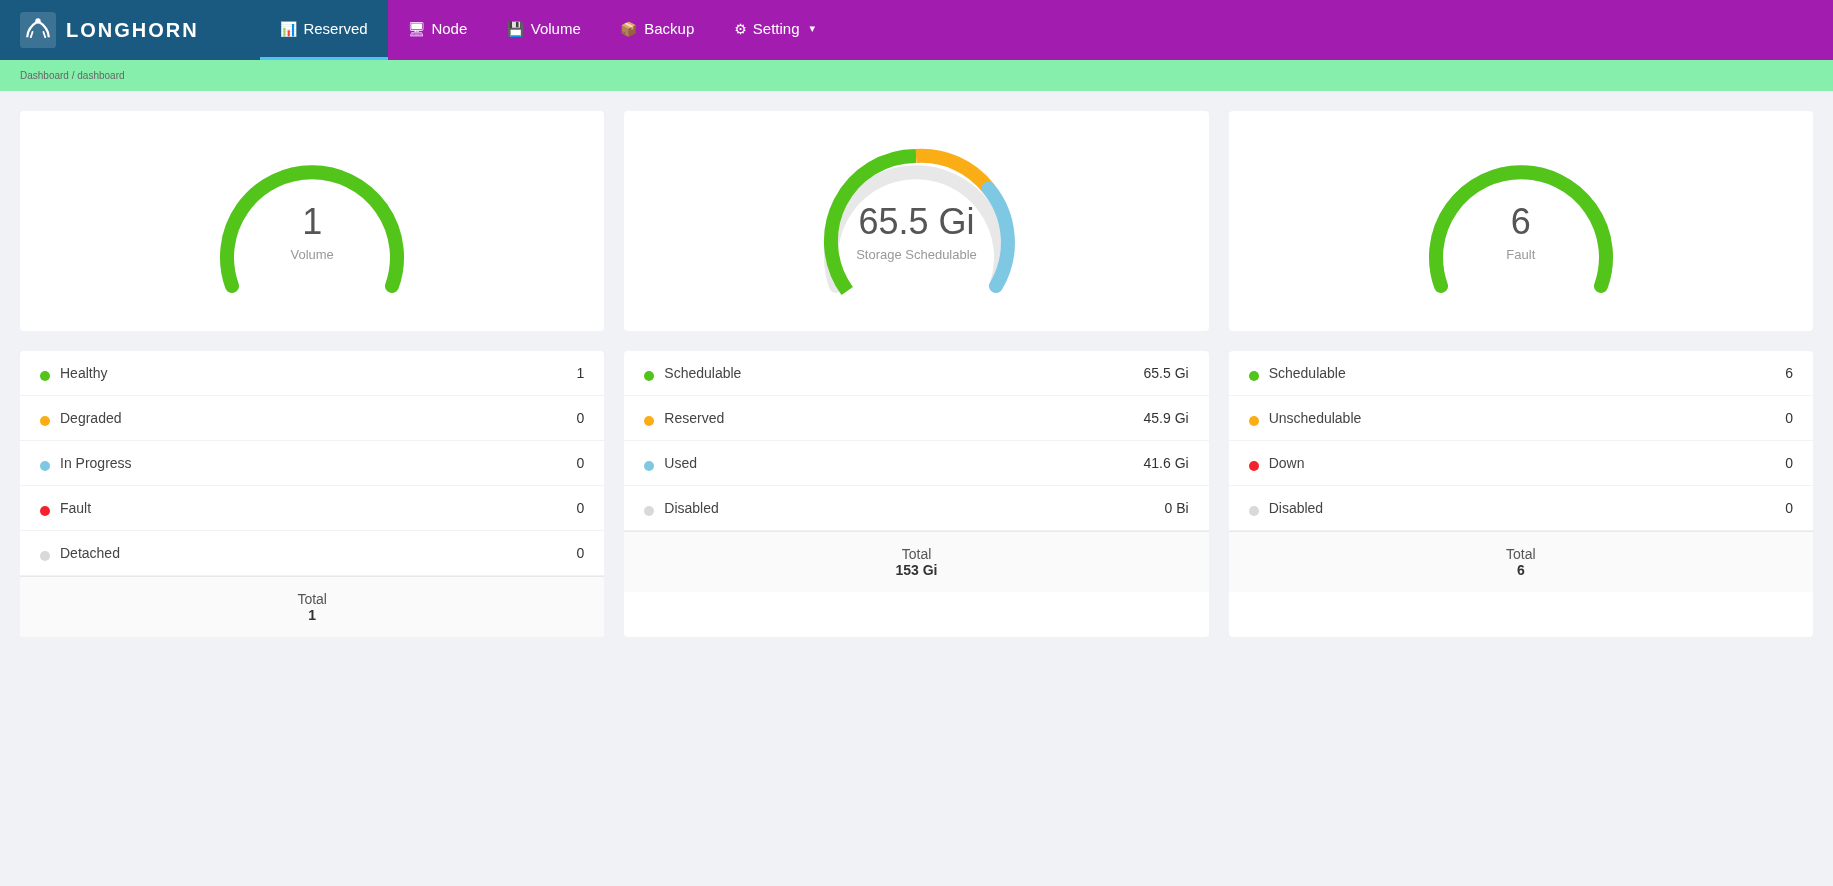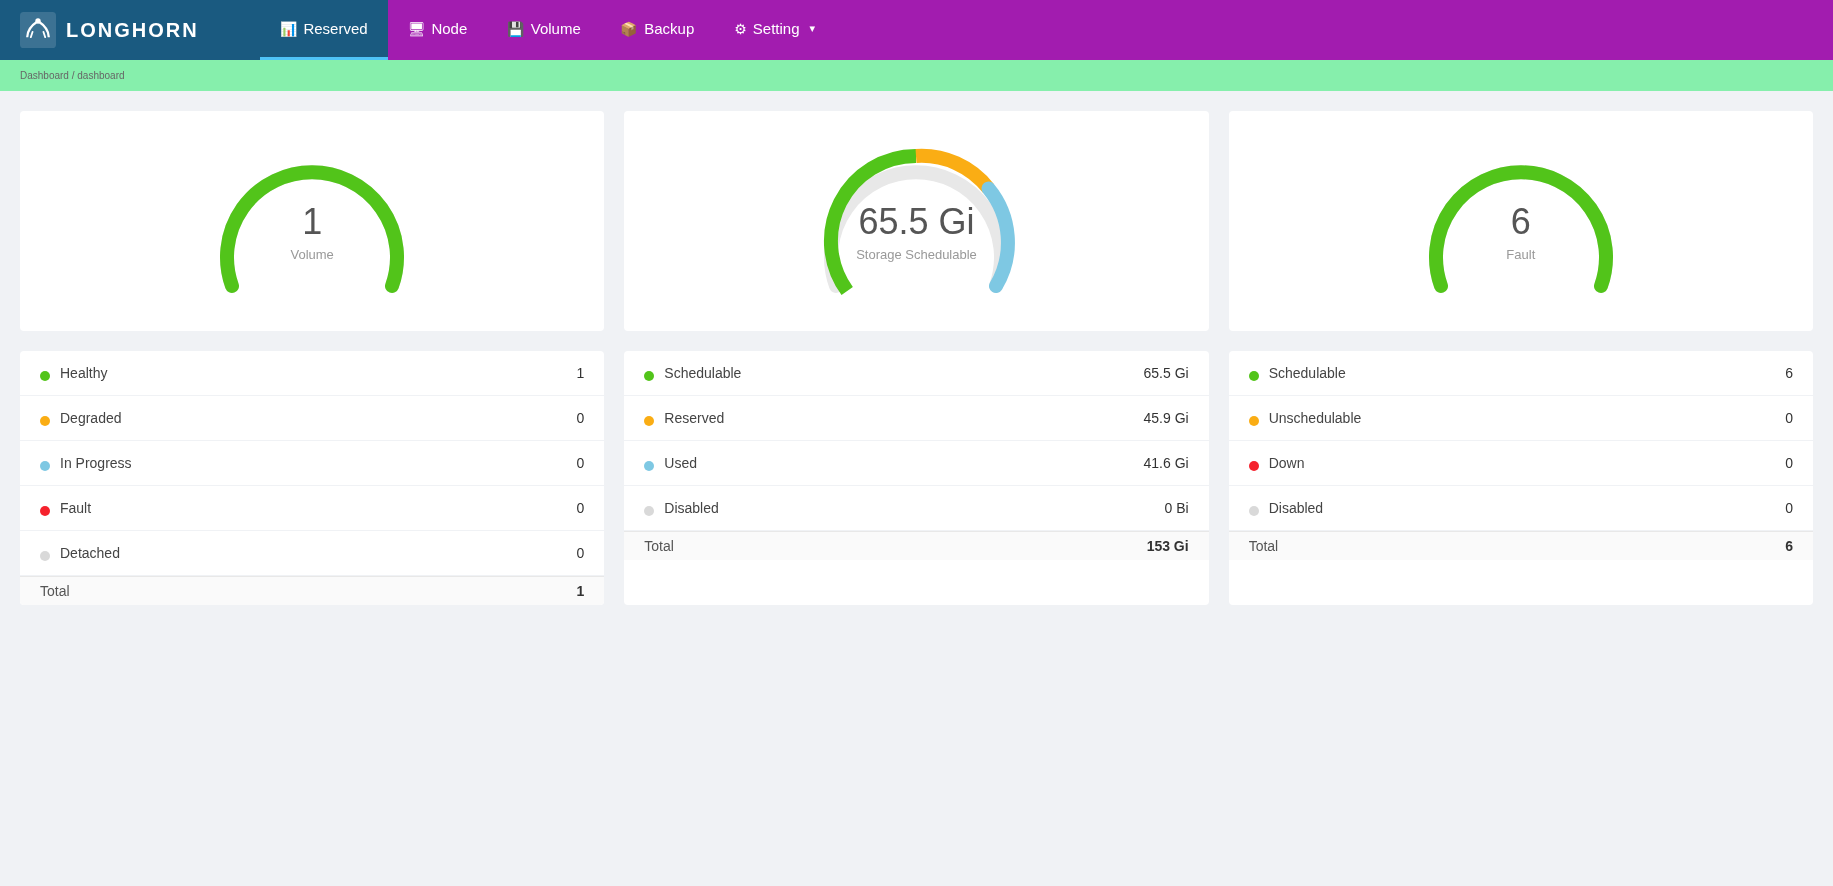--- a/index.html
+++ b/index.html
@@ -150,24 +150,25 @@
       flex: 1;
       color: #444;
     }
     .stats-value {
       color: #333;
       font-weight: 500;
     }
     .stats-total {
       display: flex;
       align-items: center;
-      padding: 6px 20px;
+      padding: 14px 20px;
       font-size: 14px;
       background: #fafafa;
       border-top: 1px solid #e8e8e8;
+      flex-direction: column;
     }
     .stats-total-label {
       flex: 1;
       color: #555;
       font-weight: 500;
     }
     .stats-total-value {
       color: #333;
       font-weight: 600;
     }

